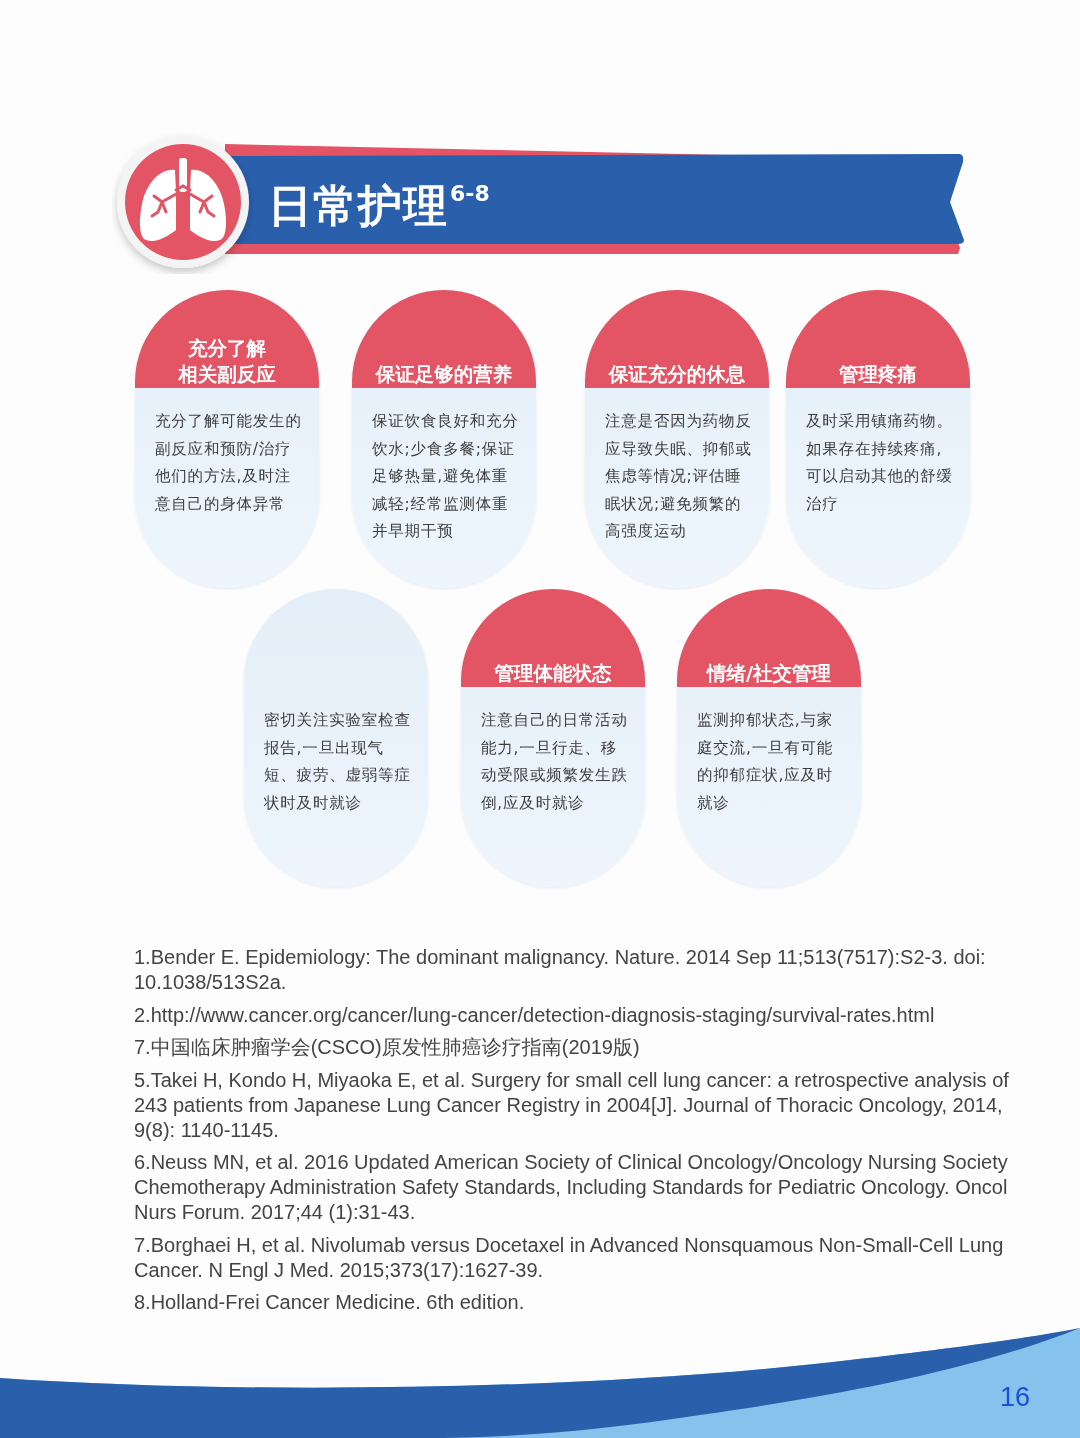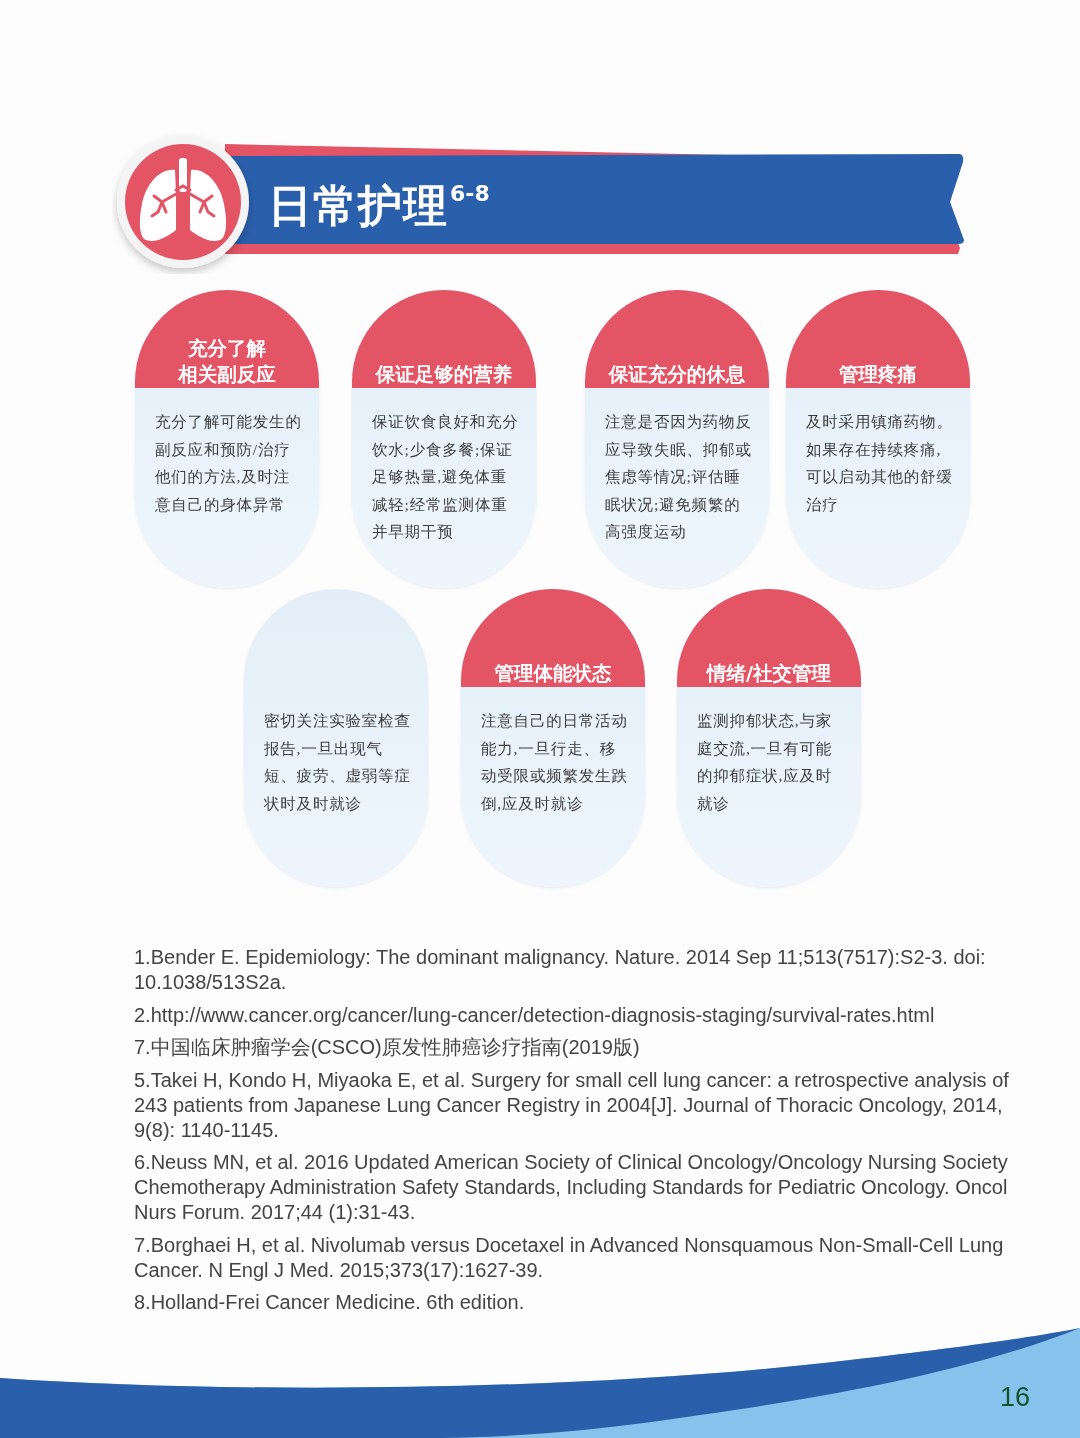--- a/index.html
+++ b/index.html
@@ -31,29 +31,28 @@
     padding-bottom:0; box-sizing:border-box;
   }
   .pill-title {
     color:#ffffff; font-weight:bold; font-size:19.5px; line-height:26px;
     text-align:center; white-space:pre-line;
   }
   .pill-body {
     position:absolute; left:20px; right:14px; top:118px;
     color:#3e3e3e; font-size:15.5px; line-height:27.5px; letter-spacing:0.8px;
     word-break:break-all;
-    font-family:Liberation Serif, serif;
   }
 
   .refs { position:absolute; left:134px; top:945px; width:880px;
     font-family:"Liberation Sans", sans-serif; color:#444; font-size:20px; line-height:25px; }
   .ref { margin-bottom:7.5px; }
 
   .footer-svg { position:absolute; left:0; top:1320px; }
-  .page-number { position:absolute; left:1000px; top:1382px; color:#14532d;
+  .page-number { position:absolute; left:1000px; top:1382px; color:#1d4ed8;
     font-family:"Liberation Sans", sans-serif; font-size:27px; }
 </style>
 </head>
 <body>
 
 <div class="banner-wrap">
   <svg class="banner-svg" width="1080" height="280">
 
     <path d="M 225 132 L 952 148 L 955 152 L 948 205 L 960 236 L 958 242 L 225 242 Z" fill="#e35465"></path>
 

